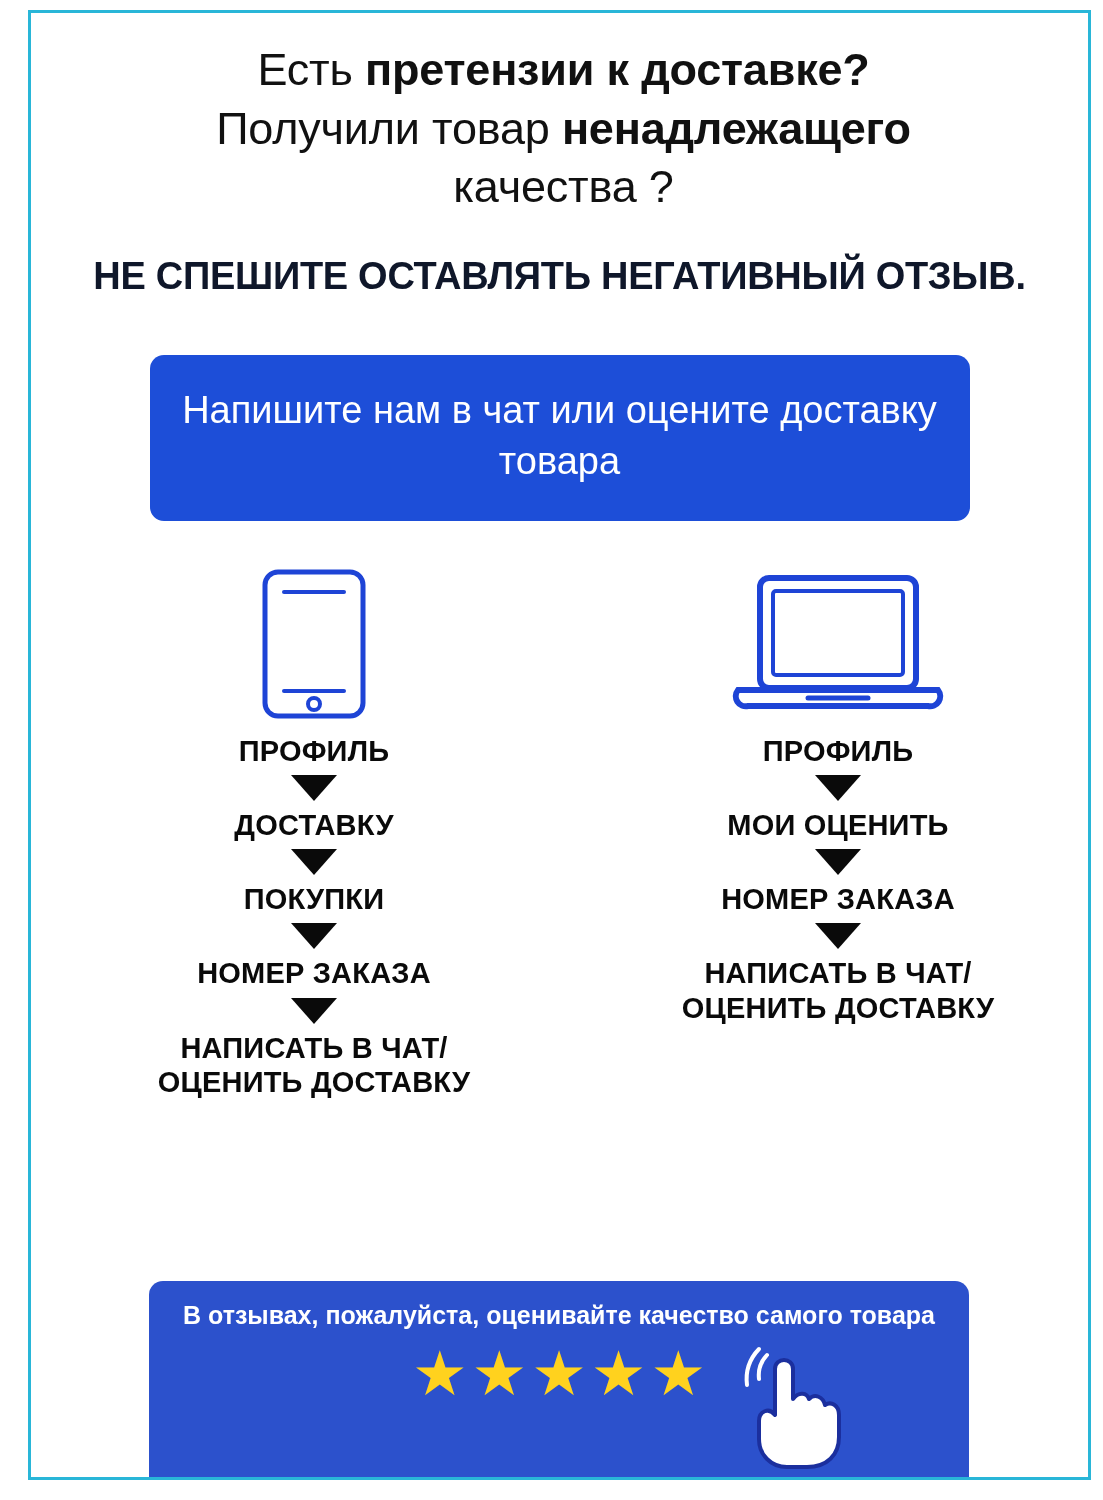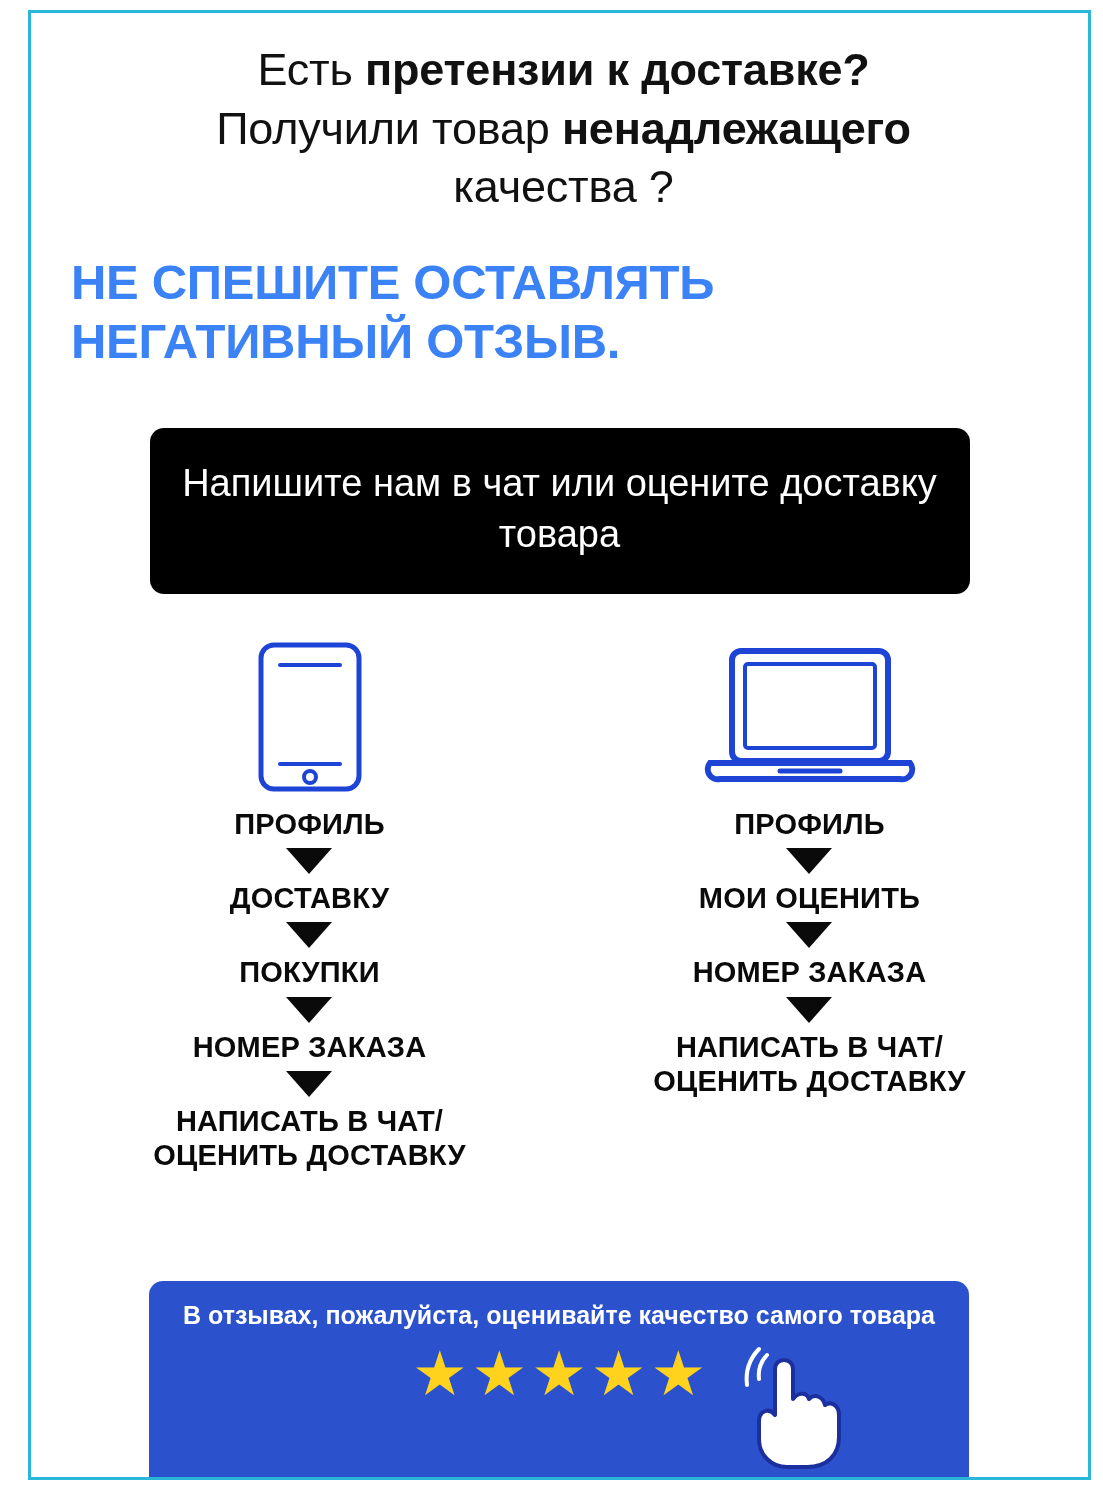--- a/index.html
+++ b/index.html
@@ -65,52 +65,53 @@
     line-height: 1.30;
     color: #111111;
     padding: 28px 60px 0 60px;
     font-weight: 400;
     letter-spacing: -0.2px;
     margin-left: 8px;
   }
   .headline b { font-weight: 700; }
 
   .subhead {
-    text-align: left;
-    font-size: 49px;
+    text-align: center;
+    font-size: 38px;
     line-height: 1.22;
     font-weight: 700;
-    color: #3b82f6;
+    color: #0f172a;
     margin-top: 36px;
     padding: 0 40px;
     letter-spacing: -0.3px;
   }
 
   
   .cta-box {
     margin: 56px auto 0 auto;
     width: 820px;
-    background: #000000;
+    background: #1d4ed8;
     border-radius: 14px;
     padding: 30px 30px 34px 30px;
     box-sizing: border-box;
   }
   .cta-text {
     color: #ffffff;
     text-align: center;
     font-size: 38px;
     line-height: 1.34;
     font-weight: 400;
   }
 
   
   .columns {
     display: flex;
-    justify-content: center;
+    justify-content: flex-end;
     margin-top: 44px;
+    gap: 24px;
   }
   .col {
     width: 500px;
     display: flex;
     flex-direction: column;
     align-items: center;
   }
   .device {
     height: 155px;
     display: flex;

